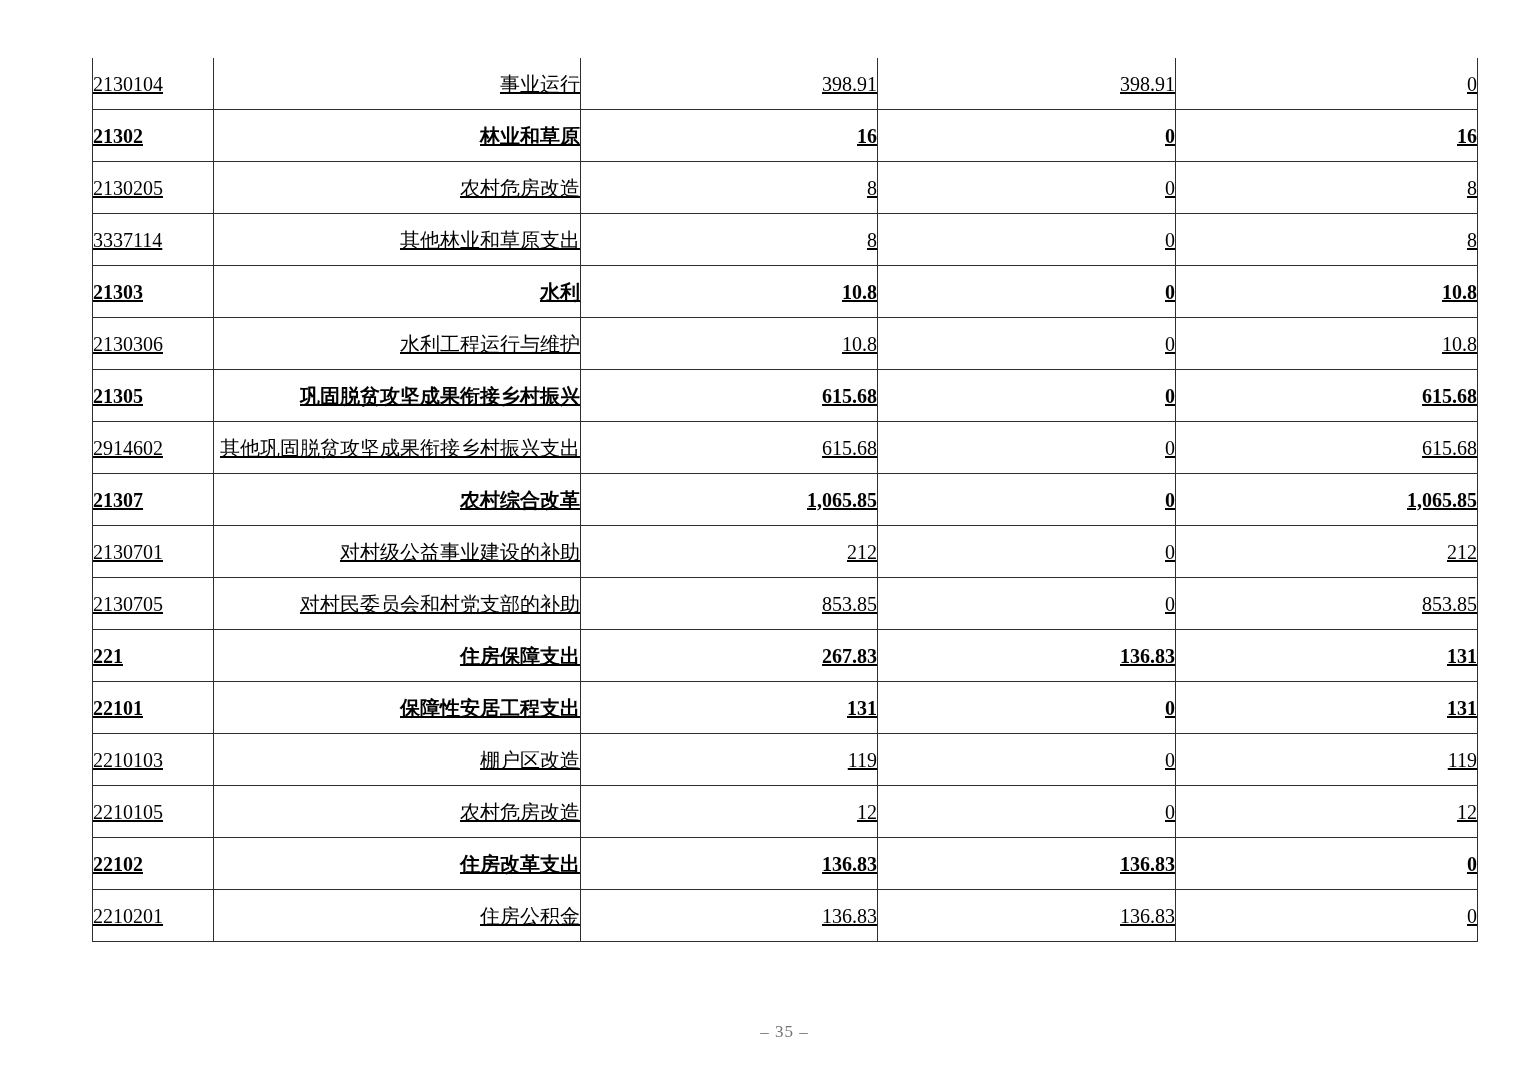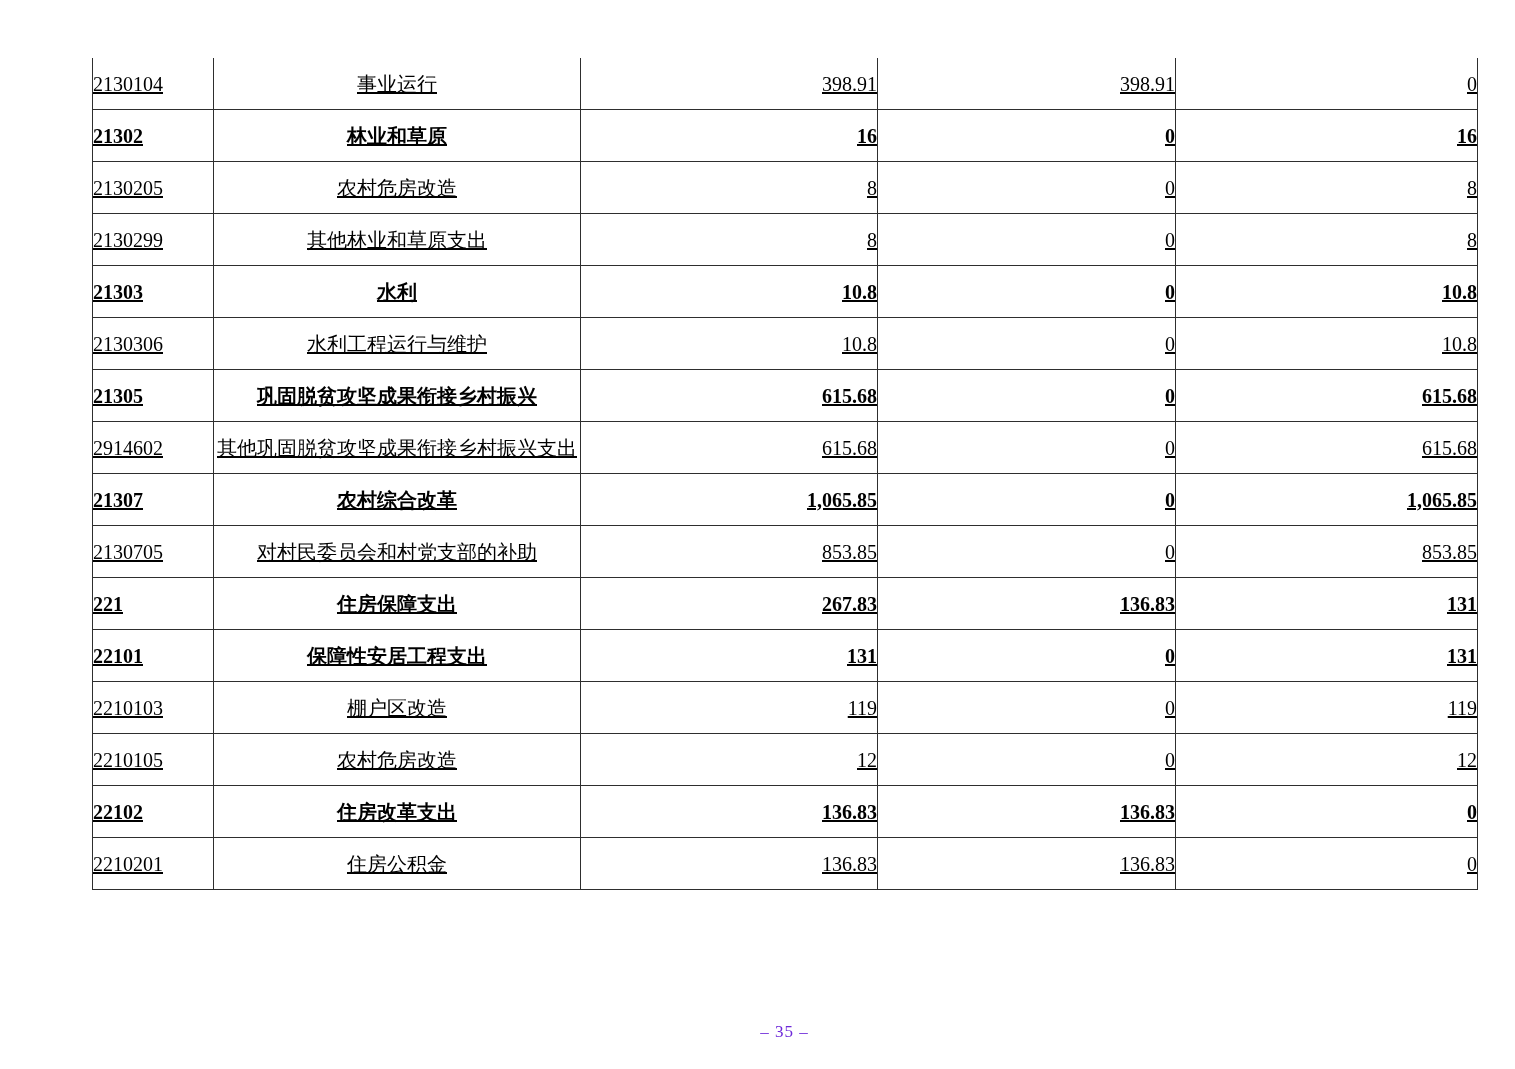--- a/index.html
+++ b/index.html
@@ -39,38 +39,38 @@
   }
   
   table.budget tr:first-child td {
     border-top: none;
   }
   td.code {
     text-align: left;
     padding-left: 4px;
   }
   td.name {
-    text-align: center;
+    text-align: right;
     padding-left: 5px;
   }
   td.num {
     text-align: right;
     padding-right: 12px;
   }
   tr.bold td {
     font-weight: bold;
   }
   .page-footer {
     position: absolute;
     left: 92px;
     width: 1385px;
     top: 1022px;
     text-align: center;
     font-size: 17px;
-    color: #6d28d9;
+    color: #737373;
     letter-spacing: 1px;
   }
 </style>
 </head>
 <body>
 
 <div class="table-wrap">
   <table class="budget">
     <colgroup>
       <col style="width:121px">
@@ -95,21 +95,21 @@
     <td class="num">16</td>
   </tr>
         <tr>
     <td class="code">2130205</td>
     <td class="name">农村危房改造</td>
     <td class="num">8</td>
     <td class="num">0</td>
     <td class="num">8</td>
   </tr>
         <tr>
-    <td class="code">2130299</td>
+    <td class="code">3337114</td>
     <td class="name">其他林业和草原支出</td>
     <td class="num">8</td>
     <td class="num">0</td>
     <td class="num">8</td>
   </tr>
         <tr class="bold">
     <td class="code">21303</td>
     <td class="name">水利</td>
     <td class="num">10.8</td>
     <td class="num">0</td>
@@ -135,20 +135,27 @@
     <td class="num">615.68</td>
     <td class="num">0</td>
     <td class="num">615.68</td>
   </tr>
         <tr class="bold">
     <td class="code">21307</td>
     <td class="name">农村综合改革</td>
     <td class="num">1,065.85</td>
     <td class="num">0</td>
     <td class="num">1,065.85</td>
+  </tr>
+        <tr>
+    <td class="code">2130701</td>
+    <td class="name">对村级公益事业建设的补助</td>
+    <td class="num">212</td>
+    <td class="num">0</td>
+    <td class="num">212</td>
   </tr>
         <tr>
     <td class="code">2130705</td>
     <td class="name">对村民委员会和村党支部的补助</td>
     <td class="num">853.85</td>
     <td class="num">0</td>
     <td class="num">853.85</td>
   </tr>
         <tr class="bold">
     <td class="code">221</td>

